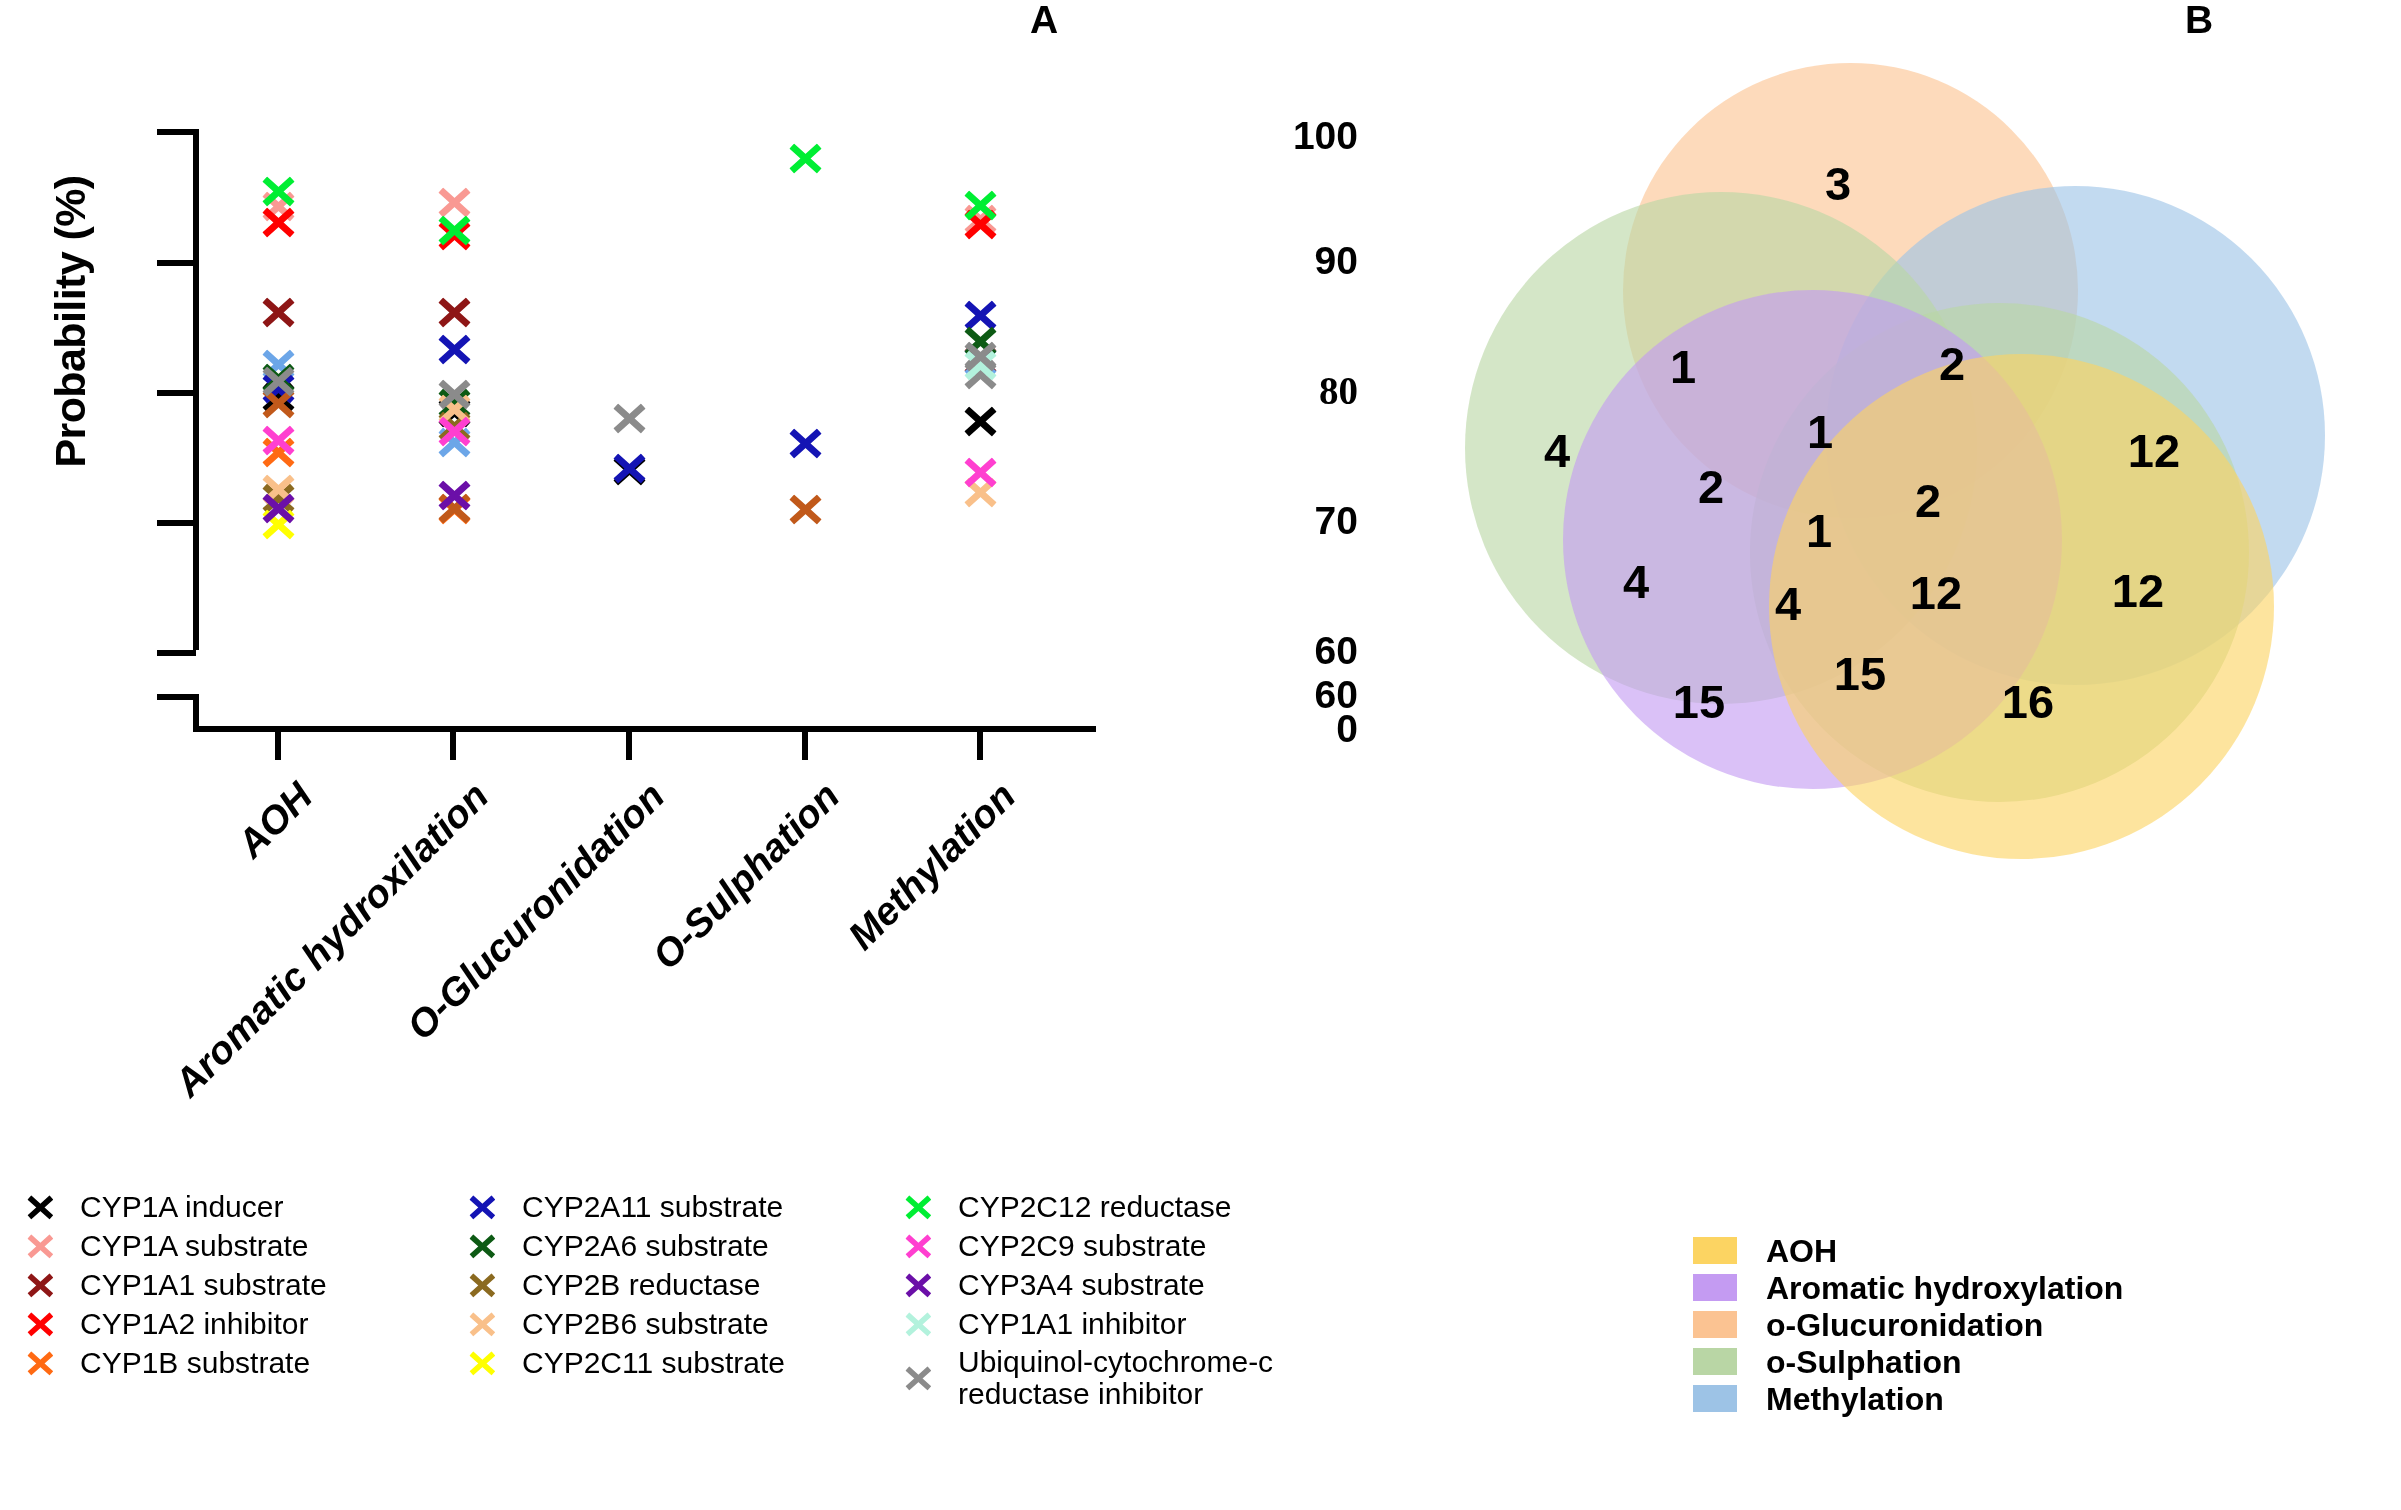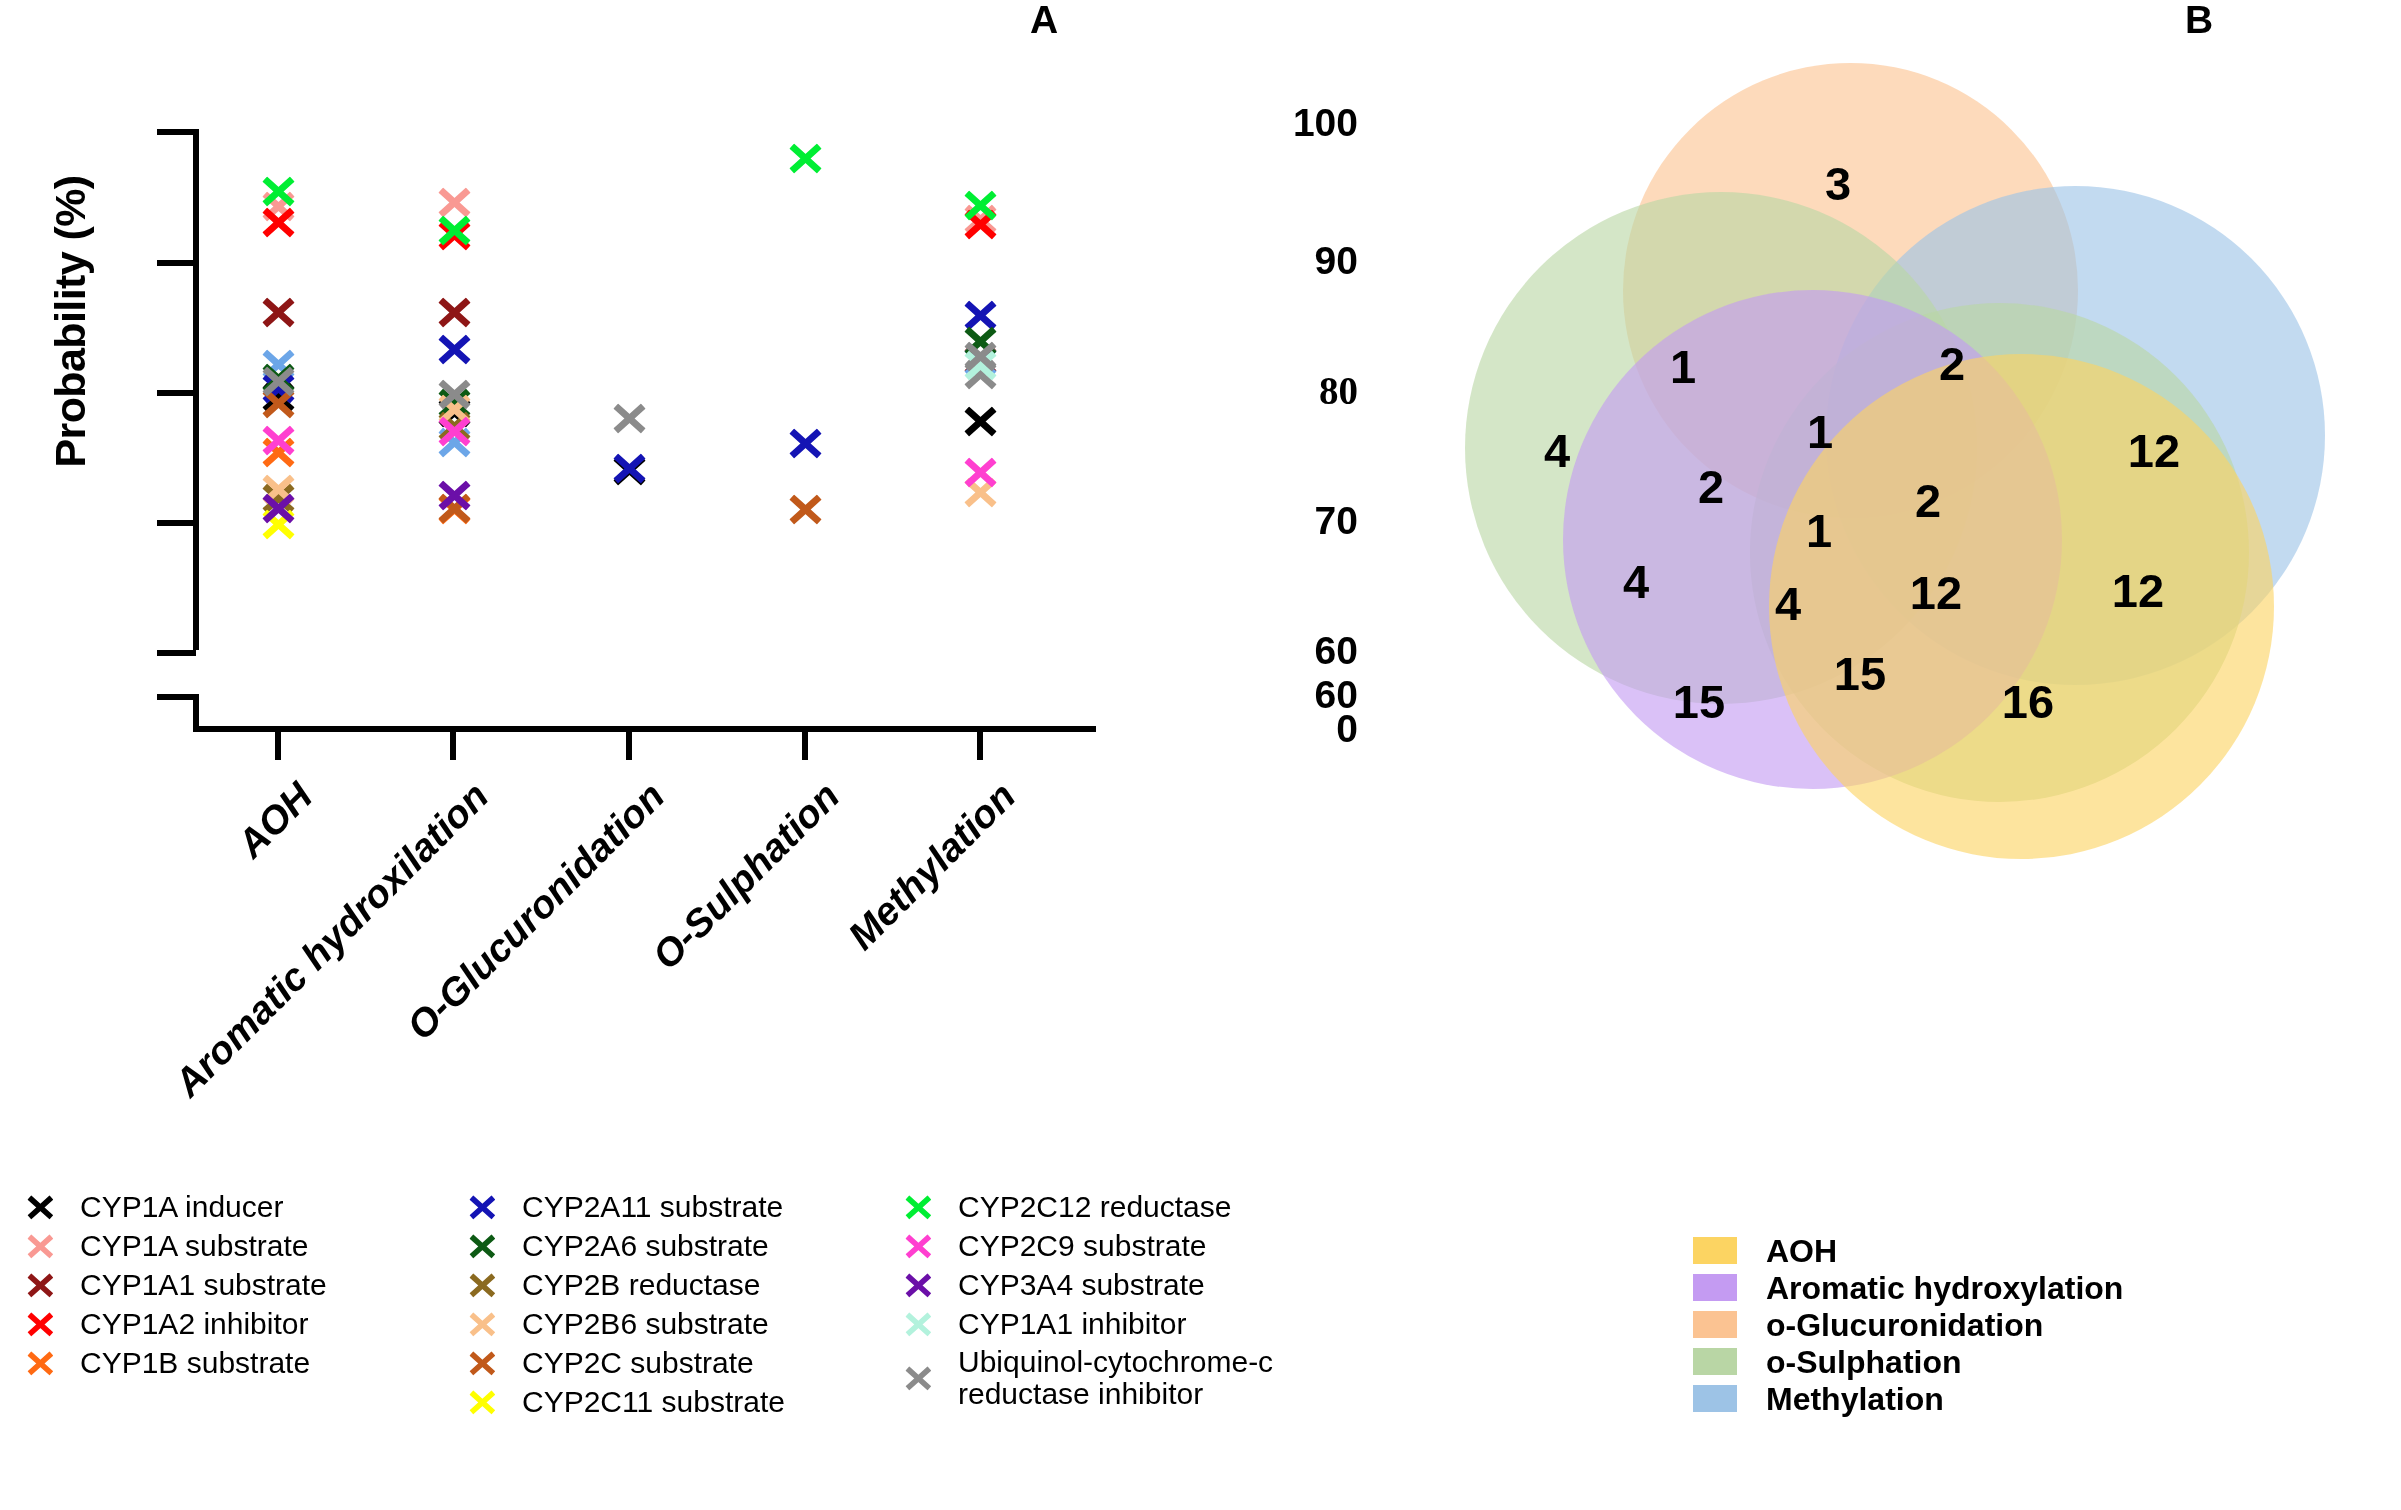--- a/index.html
+++ b/index.html
@@ -68,21 +68,21 @@
   <div id="yaxis-main"></div>
   <div id="yaxis-stub"></div>
 
   <div class="ytick-line" style="left:157px;top:129px;width:39px;"></div>
   <div class="ytick-line" style="left:157px;top:260px;width:39px;"></div>
   <div class="ytick-line" style="left:157px;top:390px;width:39px;"></div>
   <div class="ytick-line" style="left:157px;top:520px;width:39px;"></div>
   <div class="ytick-line" style="left:157px;top:650px;width:39px;"></div>
   <div class="ytick-line" style="left:157px;top:694px;width:39px;"></div>
 
-  <div class="ytick-lab" style="top:122px;">100</div>
+  <div class="ytick-lab" style="top:135px;">100</div>
   <div class="ytick-lab" style="top:260px;">90</div>
   <div class="ytick-lab" style="top:390px;font-family:Liberation Serif, serif;">80</div>
   <div class="ytick-lab" style="top:520px;">70</div>
   <div class="ytick-lab" style="top:650px;">60</div>
   <div class="ytick-lab" style="top:694px;">60</div>
   <div class="ytick-lab" style="top:728px;">0</div>
 
   <div id="xaxis"></div>
   <div class="xtick" style="left:275px;"></div>
   <div class="xtick" style="left:450px;"></div>
@@ -203,26 +203,20 @@
         <div class="legA-t">CYP2B reductase</div>
       </div>
       <div class="legA-item">
         <div class="legA-x">
           <div class="mark" style="--c: #F9C08A; transform: scale(0.8);"></div>
         </div>
         <div class="legA-t">CYP2B6 substrate</div>
       </div>
       <div class="legA-item">
         <div class="legA-x">
-          <div class="mark" style="--c: #C1591A; transform: scale(0.8);"></div>
-        </div>
-        <div class="legA-t">CYP2C substrate</div>
-      </div>
-      <div class="legA-item">
-        <div class="legA-x">
           <div class="mark" style="--c: #FFFF00; transform: scale(0.8);"></div>
         </div>
         <div class="legA-t">CYP2C11 substrate</div>
       </div>
     </div>
     <div class="legA-col">
       <div class="legA-item">
         <div class="legA-x">
           <div class="mark" style="--c: #00EE33; transform: scale(0.8);"></div>
         </div>

